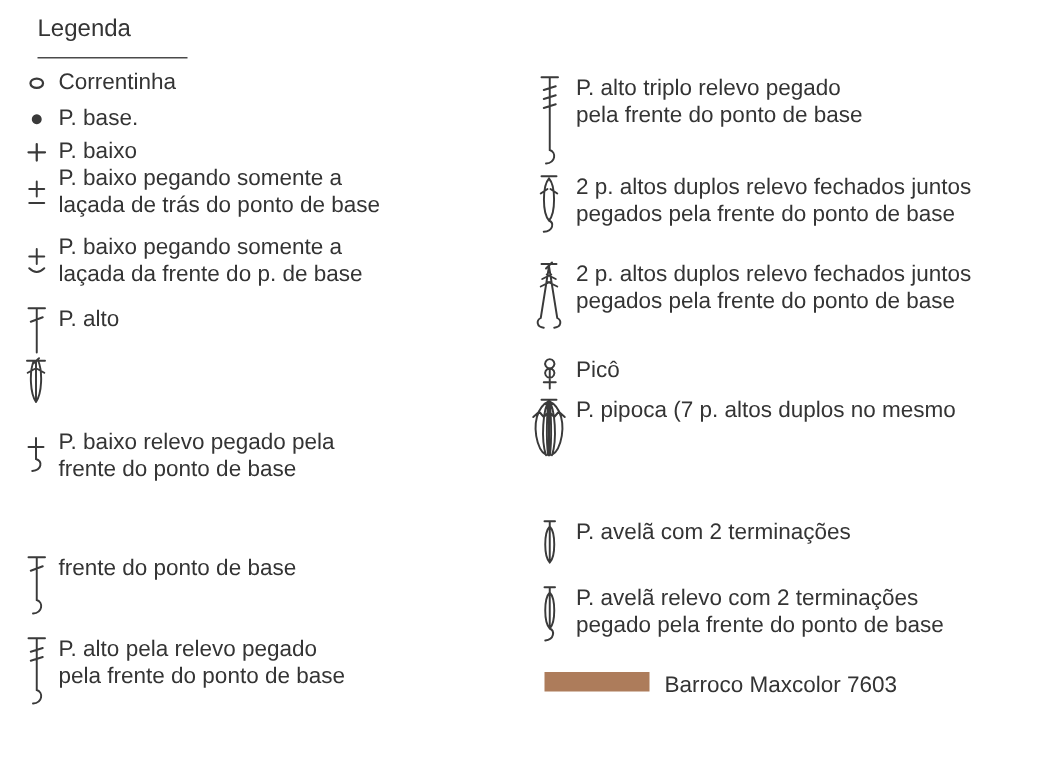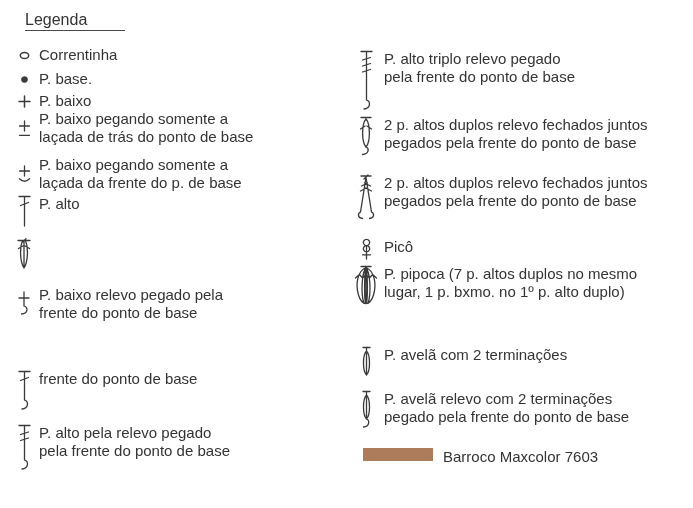--- a/index.html
+++ b/index.html
@@ -2,21 +2,21 @@
 <html><head>
 <meta charset="utf-8">
 <style>
   html,body{margin:0;padding:0;background:#fff;}
   .canvas{
     position:relative;width:693px;height:508px;background:#ffffff;
     font-family:"Liberation Sans",sans-serif;color:#343434;overflow:hidden;
   }
   .title{
     position:absolute;left:25px;top:11px;font-size:16px;
-    width:100px;padding-bottom:1px;border-bottom:1.5px solid #4a4a4a;
+    width:100px;padding-bottom:9px;border-bottom:1.5px solid #4a4a4a;
   }
   .item{position:absolute;display:flex;}
   .item .sym{display:flex;justify-content:center;align-items:center;flex-shrink:0;}
   .col-left .sym{width:20px;margin-right:5px;}
   .col-right .sym{width:28px;margin-right:4px;}
   .txt{font-size:15px;line-height:18px;white-space:nowrap;}
   svg{display:block;}
   svg path,svg ellipse{stroke:#3a3a3a;stroke-width:1.3;fill:none;stroke-linecap:round;}
   svg .fat{stroke-width:1.5;}
   svg .fill{fill:#3a3a3a;stroke:none;}
@@ -79,21 +79,21 @@
       <svg width="13" height="19" viewBox="0 0 13 19">
           <path d="M6.5 1 V11 M1.5 6 H11.5 M1.5 13.8 Q6.5 18.8 11.5 13.8"></path>
         </svg>
     </span>
     <span class="txt">
       <div>P. baixo pegando somente a</div>
       <div>laçada da frente do p. de base</div>
     </span>
   </div>
 
-  <div class="item col-left" style="top:195px;left:14px">
+  <div class="item col-left" style="top:204px;left:14px">
     <span class="sym">
       <svg width="15" height="32" viewBox="0 0 15 32">
           <path d="M2 1.5 H13 M7.5 1.5 V31 M3.5 10.5 L11.5 7.5"></path>
         </svg>
     </span>
     <span class="txt">
         <div>P. alto</div>
       </span>
   </div>
 
@@ -197,21 +197,20 @@
                  M14 2.5 C10 7 8.5 28 12 38.5
                  M14 2.5 C12.5 7 12 30 13.5 38.5
                  M14 2.5 V38.5
                  M14 2.5 C15.5 7 16 30 14.5 38.5
                  M14 2.5 C18 7 19.5 28 16 38.5
                  M3.5 13 L7.5 9.5 L10.5 13 L14 9.5 L17.5 13 L20.5 9.5 L24.5 13"></path>
       </svg>
     </span>
     <span class="txt">
       <div>P. pipoca (7 p. altos duplos no mesmo</div>
-      <div>lugar, 1 p. bxmo. no 1º p. alto duplo)</div>
     </span>
   </div>
 
   <div class="item col-right" style="top:346px;left:352px">
     <span class="sym">
       <svg width="15" height="33" viewBox="0 0 15 33">
         <path d="M4 1.5 H11 M7.5 1.5 V5 M7.5 5 C3.5 9 3.5 25 7.5 29 C11.5 25 11.5 9 7.5 5 M7.5 5 V29"></path>
       </svg>
     </span>
     <span class="txt">

